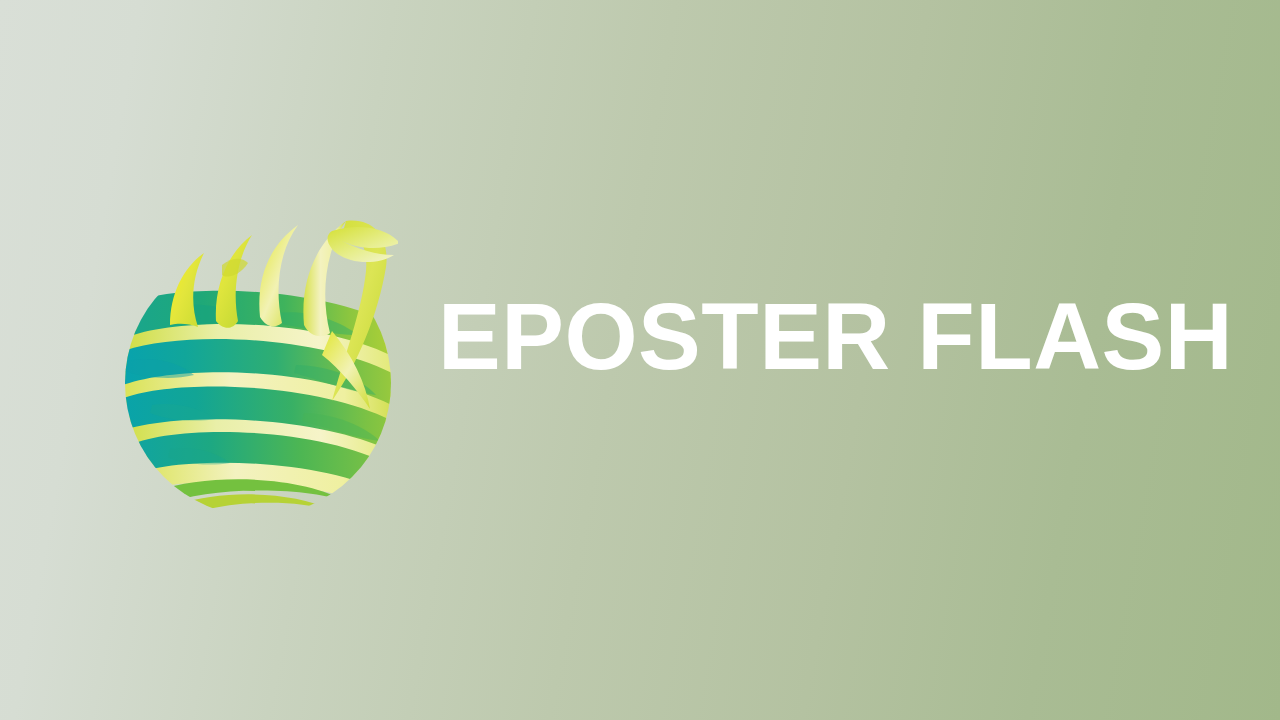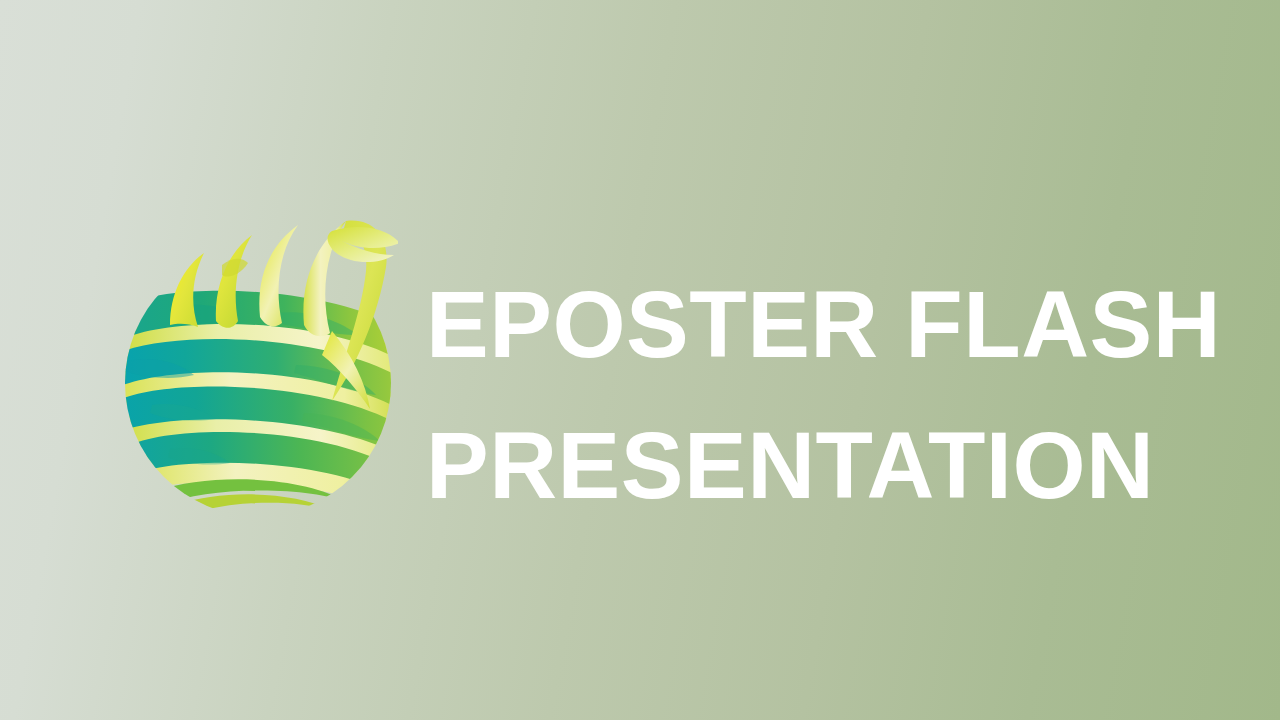--- a/index.html
+++ b/index.html
@@ -51,21 +51,21 @@
     width: 790px;
   }
   .title-line {
     color: #ffffff;
     font-family: "Liberation Sans", sans-serif;
     font-weight: bold;
     font-size: 94px;
     line-height: 137px;
     letter-spacing: 0.5px;
     white-space: nowrap;
-    margin: 4px;
+    margin: 16px;
     -webkit-font-smoothing: antialiased;
   }
 </style>
 </head>
 <body>
 
 <div id="slide">
 
   <div id="logo-wrap">
     <svg viewBox="0 0 280 310" xmlns="http://www.w3.org/2000/svg">
@@ -196,16 +196,15 @@
         <path fill="url(#gLeaf)" d="M 214,26 C 240,18 268,22 282,38 C 262,46 240,44 224,36 C 240,44 258,50 276,50
                  C 256,62 226,58 214,44 C 208,36 208,30 214,26 Z"></path>
       </g>
 
       <circle cx="140" cy="178" r="133" fill="none"></circle>
     </svg>
   </div>
 
   <div id="title-block">
     <div class="title-line">EPOSTER FLASH</div>
-    <div class="title-line">PRESENTATION</div>
   </div>
 
 </div>
 
 </body></html>

